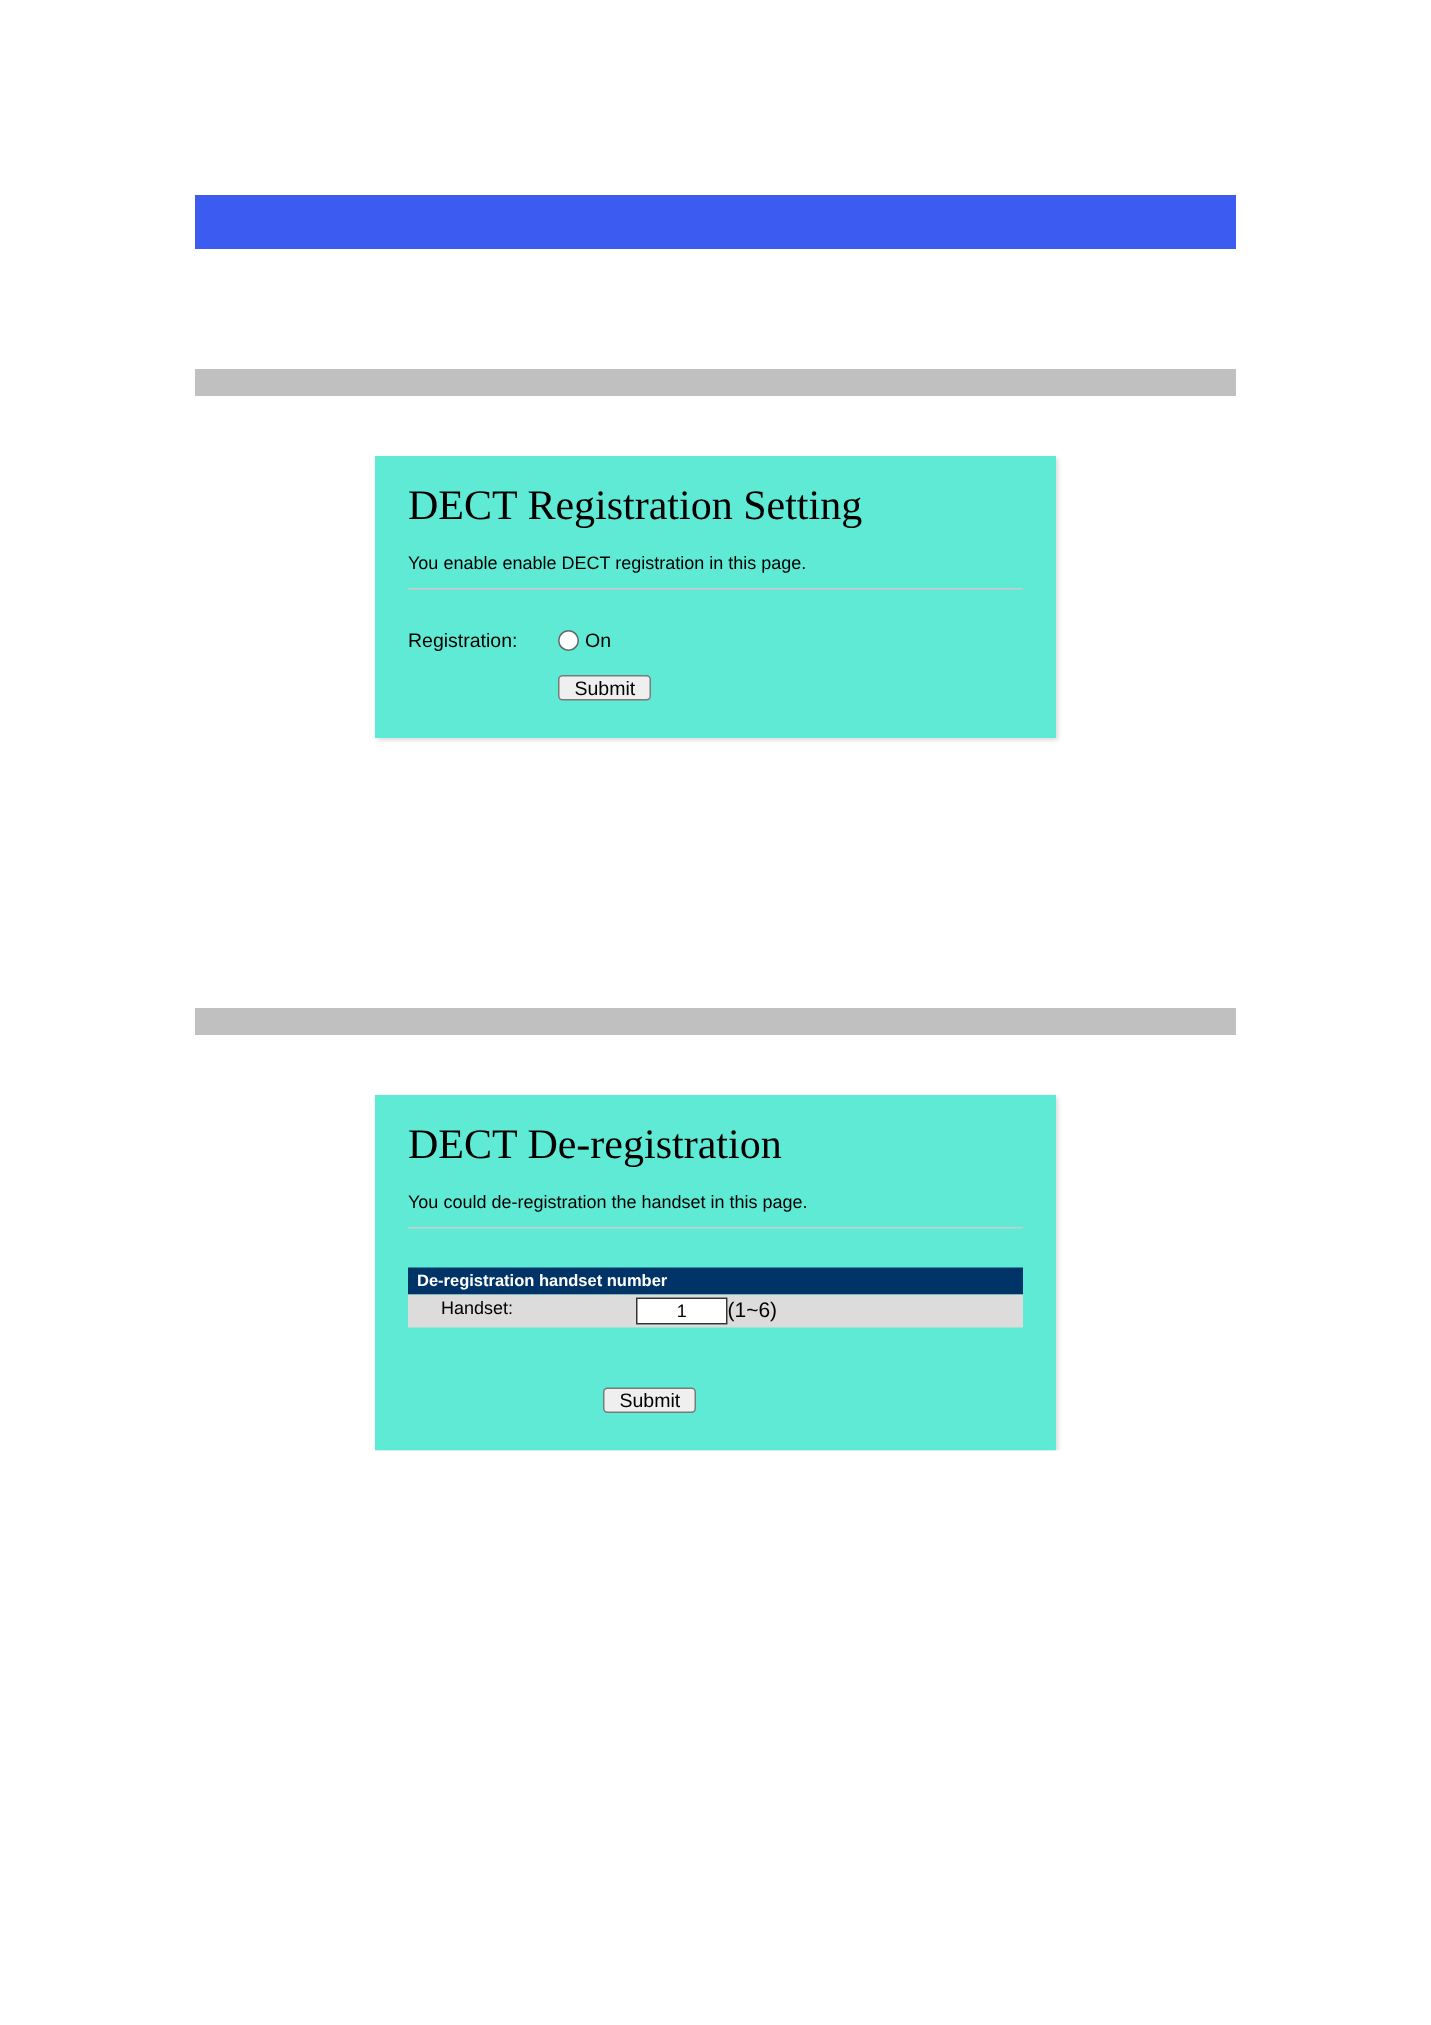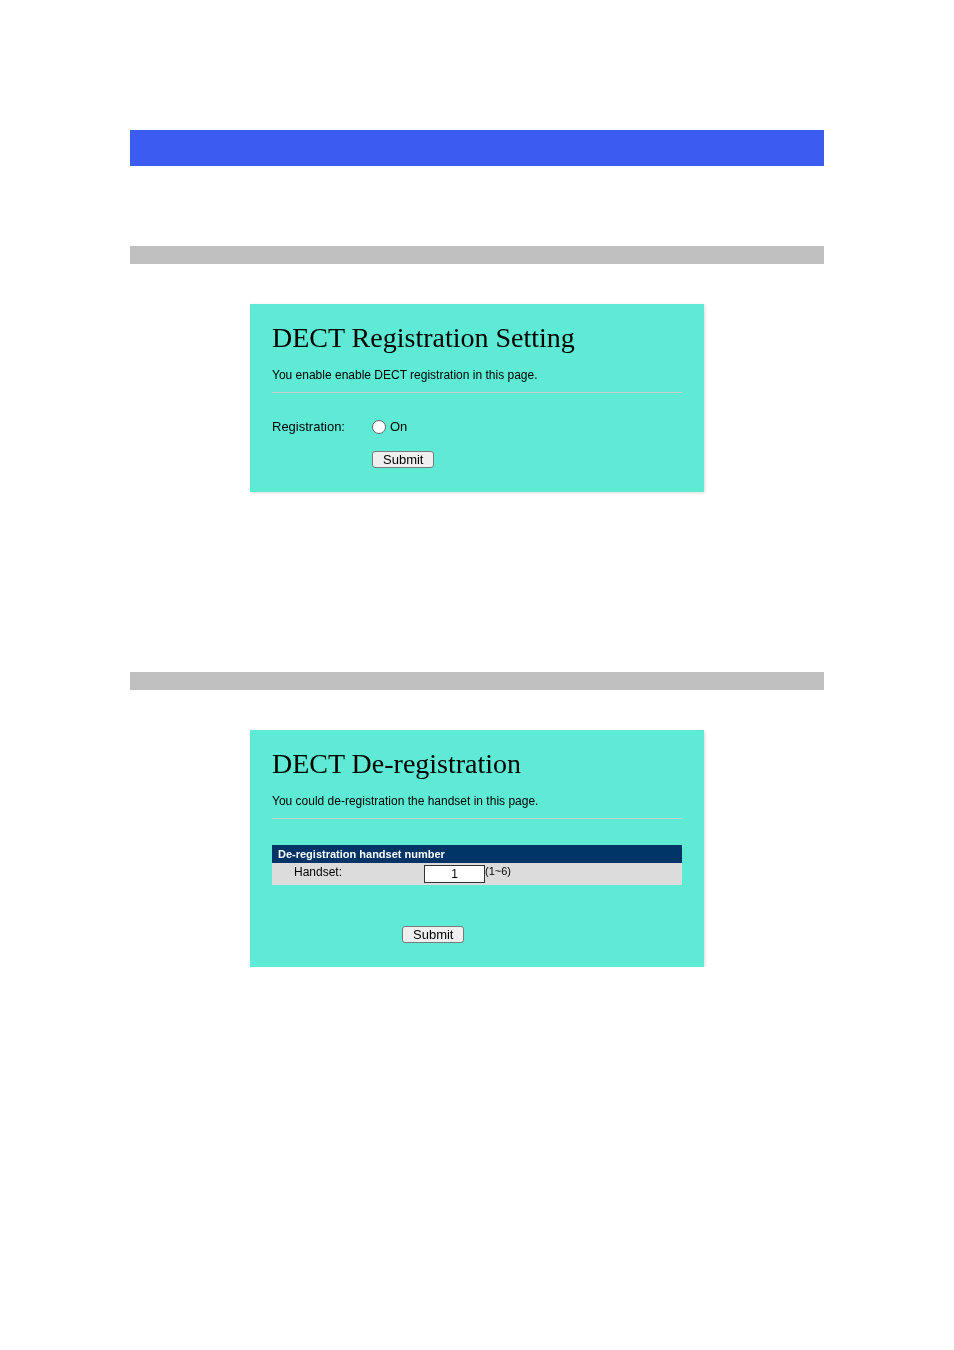--- a/index.html
+++ b/index.html
@@ -99,21 +99,21 @@
       width: 130px;
     }
     .text-input {
       width: 55px;
       text-align: center;
       font-size: 12px;
       border: 1px solid #333;
       padding: 1px 2px;
     }
     .range-hint {
-      font-size: 11px;
+      font-size: 14px;
       margin-left: 0;
     }
     .submit-center {
       text-align: left;
       margin-top: 40px;
       margin-left: 130px;
     }
   </style>
 </head>
 <body>

